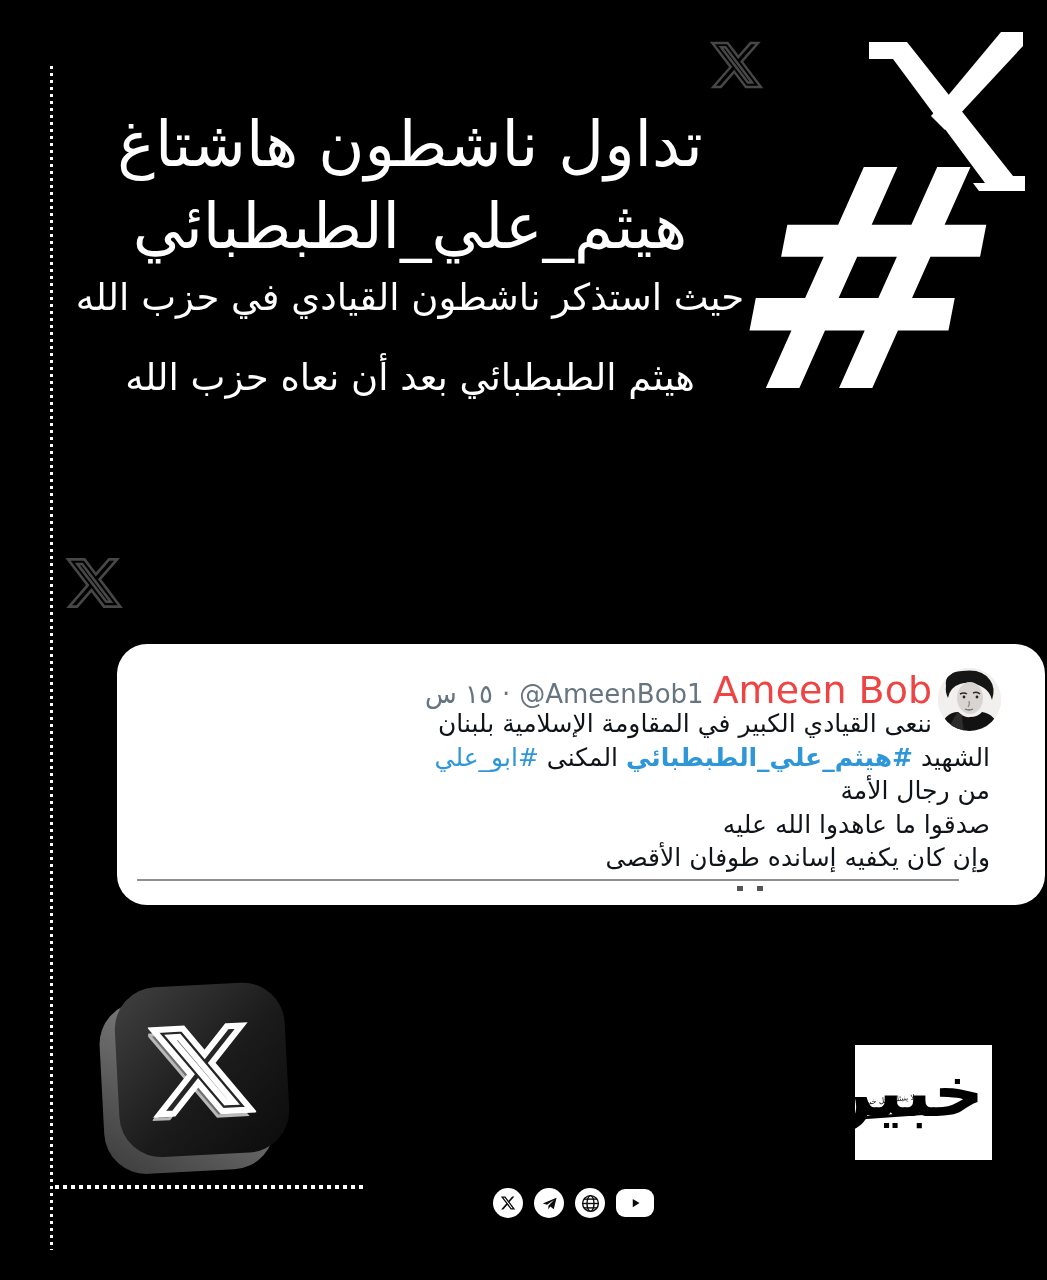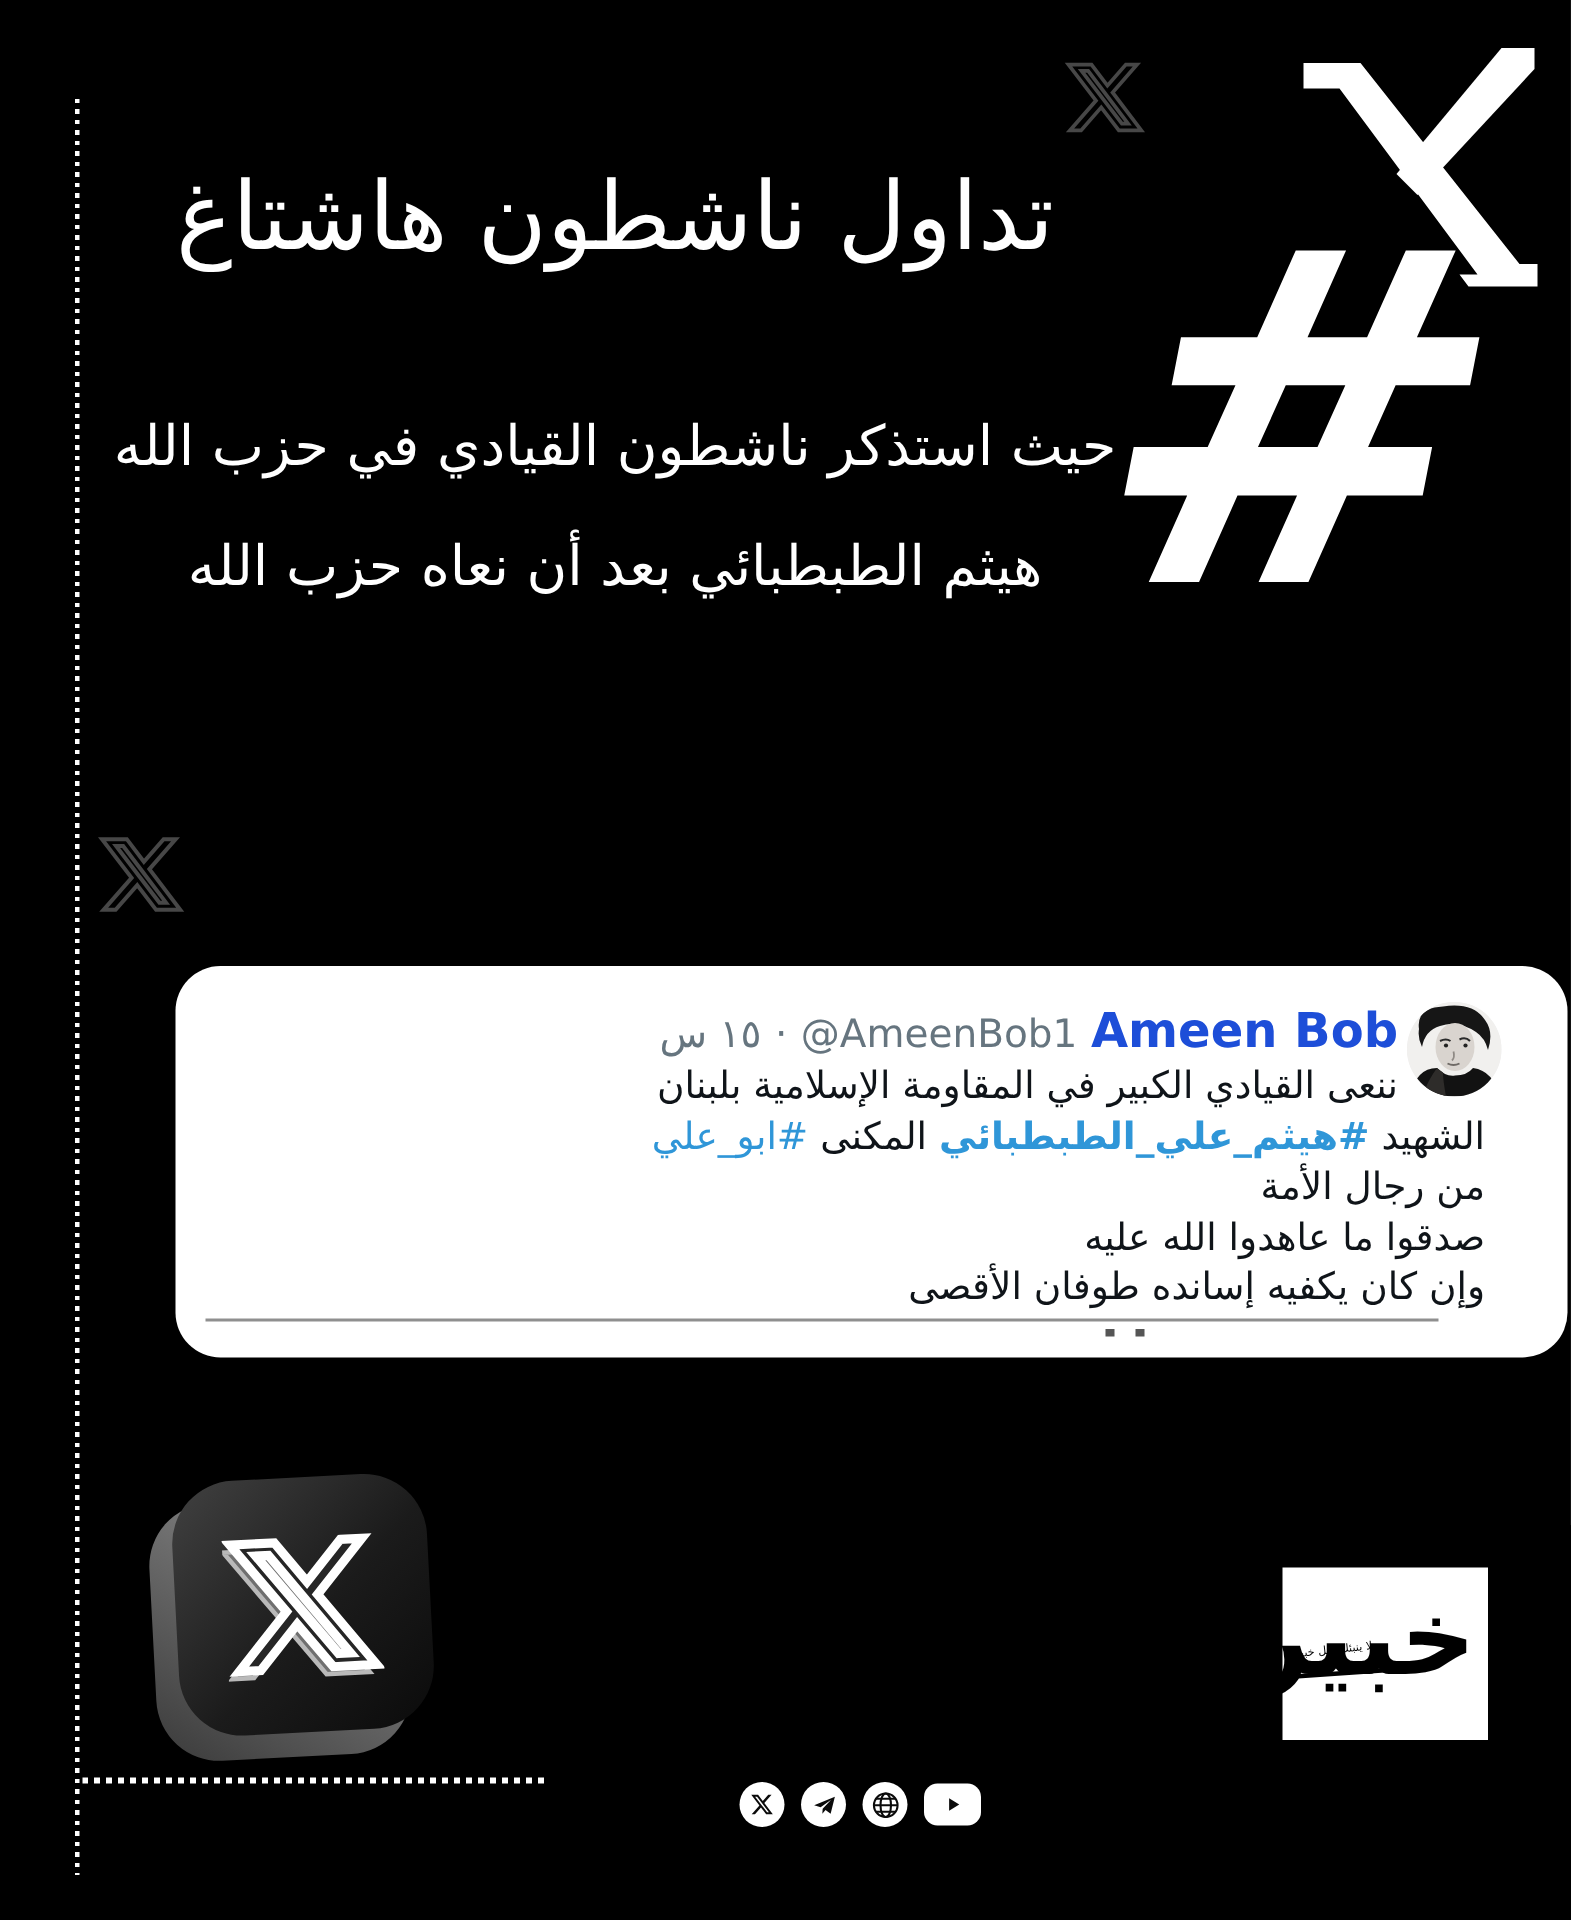--- a/index.html
+++ b/index.html
@@ -28,21 +28,21 @@
             color:#fff;font-size:308px;font-weight:bold;line-height:1;
             transform:skewX(-11deg);}
 
   
   .card{position:absolute;left:117px;top:644px;width:928px;height:261px;
         background:var(--card_bg,#fff);border-radius:30px;overflow:hidden;}
   .avatar{position:absolute;top:24px;right:44px;width:63px;height:63px;border-radius:50%;
           overflow:hidden;background:#eee;}
   .tw-header{position:absolute;top:24px;right:113px;left:40px;display:flex;
              justify-content:flex-end;align-items:baseline;gap:9px;direction:ltr;white-space:nowrap;}
-  .tw-name{font-size:32px;font-weight:bold;color:#1d4ed8;}
+  .tw-name{font-size:38px;font-weight:normal;color:#ef4444;}
   .tw-muted{font-size:26px;color:var(--muted_gray,#66757f);}
   .tw-time{direction:rtl;}
   .tw-body{position:absolute;top:63px;right:55px;left:40px;direction:rtl;text-align:right;
            font-size:25px;line-height:33.5px;color:var(--tweet_text,#0f1419);}
   .tw-l1{display:block;margin-right:58px;}
   .hashtag{color:var(--hashtag_blue,#2f96d8);}
   .hashtag.bold{font-weight:bold;}
   .card-divider{position:absolute;top:235px;left:20px;width:822px;height:2px;background:#8f8f8f;}
   .clip-marks{position:absolute;top:242px;left:620px;display:flex;gap:14px;}
   .clip-marks i{width:6px;height:5px;background:#555;display:block;}
@@ -73,20 +73,21 @@
 </style>
 </head>
 <body>
 
 <div class="canvas" style="--background: #000000; --card_bg: #ffffff; --heading_text: #ffffff; --tweet_text: #0f1419; --muted_gray: #66757f; --hashtag_blue: #2f96d8; --decor_gray: #474747;">
 
   <div class="dot-v"></div>
   <div class="dot-h"></div>
 
   <div class="h-line h1a">تداول ناشطون هاشتاغ</div>
+  <div class="h-line h1b">هيثم_علي_الطبطبائي</div>
   <div class="h-line h2a">حيث استذكر ناشطون القيادي في حزب الله</div>
   <div class="h-line h2b">هيثم الطبطبائي بعد أن نعاه حزب الله</div>
 
   <svg class="gray-x-top" viewBox="0 0 24 24">
     <path fill="none" stroke="#474747" stroke-width="1.1" d="M18.244 2.25h3.308l-7.227 8.26 8.502 11.24H16.17l-5.214-6.817L4.99 21.75H1.68l7.73-8.835L1.254 2.25H8.08l4.713 6.231zm-1.161 17.52h1.833L7.084 4.126H5.117z"></path>
   </svg>
   <svg class="gray-x-mid" viewBox="0 0 24 24">
     <path fill="none" stroke="#474747" stroke-width="1.1" d="M18.244 2.25h3.308l-7.227 8.26 8.502 11.24H16.17l-5.214-6.817L4.99 21.75H1.68l7.73-8.835L1.254 2.25H8.08l4.713 6.231zm-1.161 17.52h1.833L7.084 4.126H5.117z"></path>
   </svg>
 

